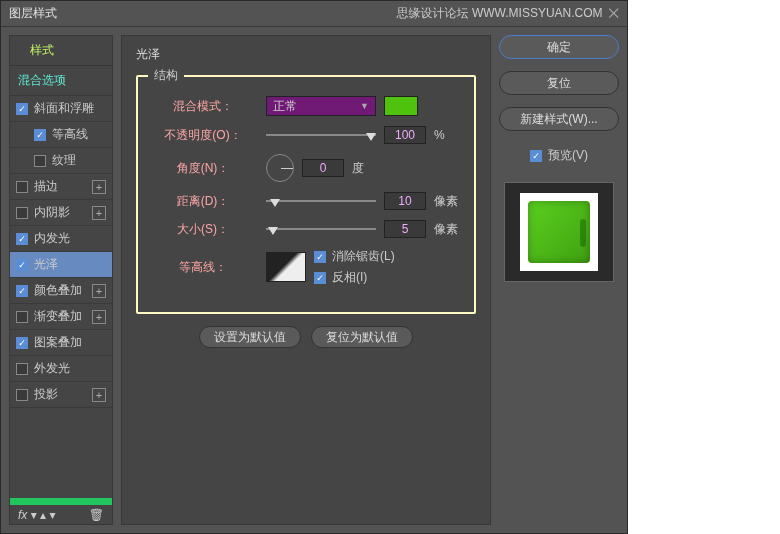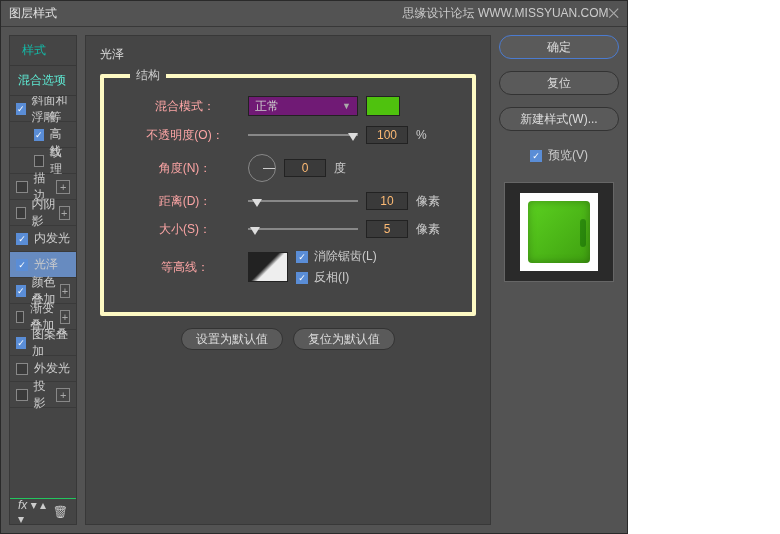--- a/index.html
+++ b/index.html
@@ -1,47 +1,47 @@
 <!DOCTYPE html>
 <html><head>
 <meta charset="utf-8">
 <style>
 *{box-sizing:border-box;margin:0;padding:0;font-family:"Microsoft YaHei",sans-serif;font-size:12px;color:#ccc}
 body{background:#fff;width:780px;height:534px;overflow:hidden}
 .dialog{width:628px;height:534px;background:#535353;border:1px solid #2a2a2a;display:flex;flex-direction:column}
 .titlebar{height:26px;background:#535353;display:flex;align-items:center;padding:0 8px;border-bottom:1px solid #383838;justify-content:space-between}
 .titlebar .title{color:#e0e0e0}
-.titlebar .right{color:#888;font-size:11px;display:flex;align-items:center;}
+.titlebar .right{color:#888;font-size:11px;display:flex;align-items:center;gap:6px}
 .main{flex:1;display:flex;padding:8px;gap:8px}
 .sidebar{width:230px;background:#454545;border:1px solid #383838;display:flex;flex-direction:column}
-.sidebar-header{padding:6px 12px;color:#14b8a6;border-bottom:1px solid #383838}
+.sidebar-header{padding:6px 20px;color:#bef264;border-bottom:1px solid #383838}
 .sidebar-sub{padding:6px 8px;color:#5eead4;border-bottom:1px solid #383838}
 .style-list{flex:1;overflow:auto}
 .style-item{height:26px;display:flex;align-items:center;padding:0 6px;border-bottom:1px solid #3a3a3a;justify-content:space-between}
 .style-item.selected{background:#678bc0;color:#fff}
 .style-item .left{display:flex;align-items:center;gap:6px}
 .style-item.child .left{padding-left:18px}
 .chk{width:12px;height:12px;border:1px solid #888;background:#3a3a3a;display:inline-flex;align-items:center;justify-content:center;font-size:9px;color:#fff}
 .chk.on{background:#5a8dd6;border-color:#5a8dd6}
 .plus-icon{width:14px;height:14px;border:1px solid #888;display:flex;align-items:center;justify-content:center;font-size:11px;color:#aaa}
-.sidebar-footer{height:26px;border-top:1px solid #22c55e;display:flex;align-items:center;justify-content:space-between;padding:0 8px;color:#aaa}
+.sidebar-footer{height:26px;border-top:7px solid #22c55e;display:flex;align-items:center;justify-content:space-between;padding:0 8px;color:#aaa}
 .sidebar-footer .fx{font-style:italic}
 .center{flex:1;background:#454545;border:1px solid #383838;padding:10px 14px;display:flex;flex-direction:column}
 .center-title{color:#ddd;margin-bottom:4px}
-fieldset{border:4px solid #fef9c3;padding:12px 26px 16px;border-radius:2px}
+fieldset{border:2px solid #fef9c3;padding:12px 10px 16px;border-radius:2px}
 legend{padding:0 6px;color:#ccc}
 .row{display:flex;align-items:center;margin-bottom:10px;gap:8px}
 .lbl{width:110px;text-align:center;color:#fca5a5}
 .dropdown{width:110px;height:20px;background:#701a75;border:1px solid #222;display:flex;align-items:center;padding:0 6px;justify-content:space-between}
 .dropdown .caret{font-size:9px;color:#aaa}
 .swatch{width:34px;height:20px;background:#4fc20e;border:1px solid #222}
 .slider{width:110px;height:14px;position:relative;display:flex;align-items:center}
 .slider .track{height:2px;background:#888;width:100%}
 .slider .thumb{position:absolute;width:0;height:0;border-left:5px solid transparent;border-right:5px solid transparent;border-top:8px solid #ddd;top:5px}
-.numbox{width:42px;height:18px;background:#3a3a3a;border:1px solid #222;color:#fdba74;text-align:center;line-height:16px}
+.numbox{width:42px;height:18px;background:#3a3a3a;border:1px solid #222;color:#f0abfc;text-align:center;line-height:16px}
 .unit{color:#ccc;width:30px}
 .anglectl{width:28px;height:28px;border:1px solid #888;border-radius:50%;position:relative;background:#454545}
 .anglectl .needle{position:absolute;width:12px;height:1px;background:#ccc;top:13px;left:14px;transform-origin:left center}
 .contour{width:40px;height:30px;background:linear-gradient(135deg,#222 0%,#222 45%,#eee 55%,#eee 100%);border:1px solid #222}
 .inline-chk{display:flex;align-items:center;gap:6px}
 .btns{display:flex;gap:10px;justify-content:center;margin-top:12px}
 .btn{height:22px;padding:0 14px;background:#5a5a5a;border:1px solid #333;border-radius:11px;display:flex;align-items:center;color:#ddd;cursor:pointer}
 .rightcol{width:130px;display:flex;flex-direction:column;gap:12px;align-items:center}
 .rbtn{width:120px;height:24px;background:#5a5a5a;border:1px solid #333;border-radius:12px;display:flex;align-items:center;justify-content:center;color:#ddd;cursor:pointer}
 .rbtn.primary{border:1px solid #4b7bd0}

